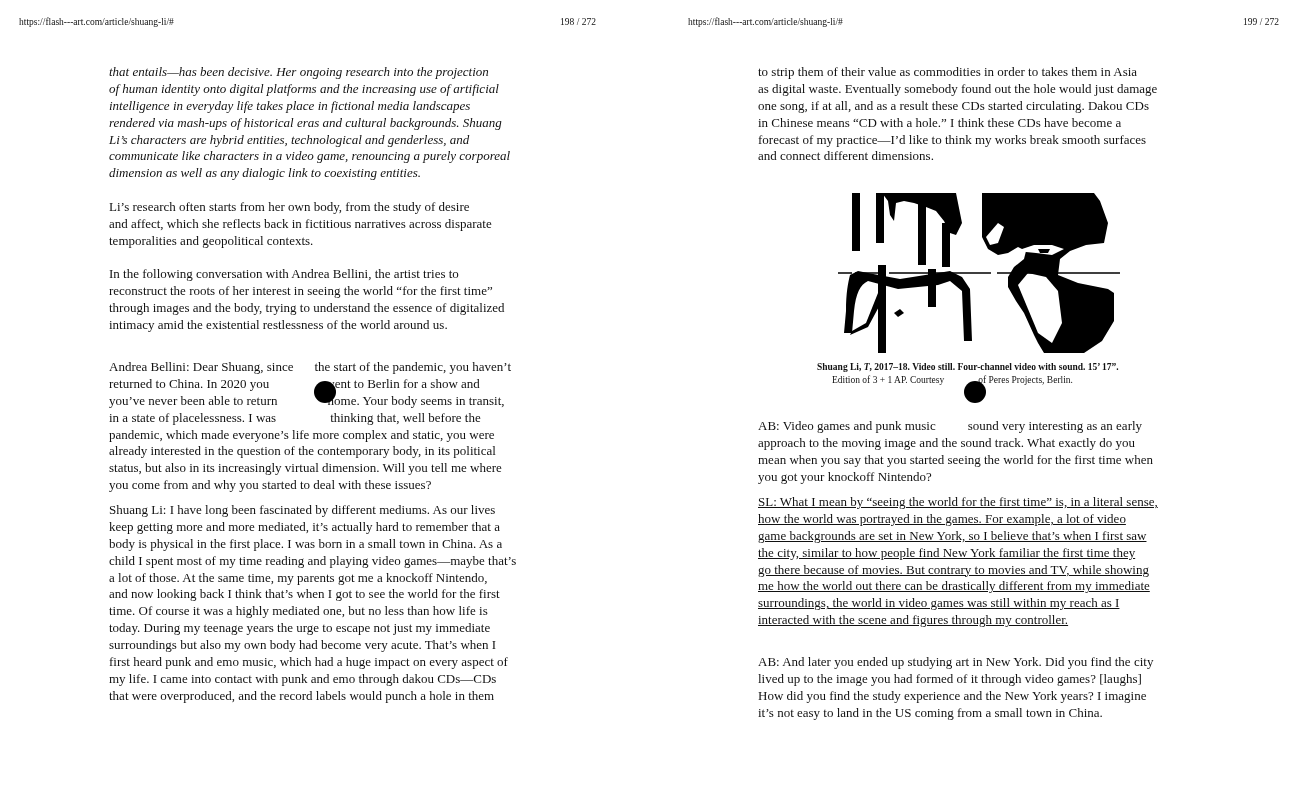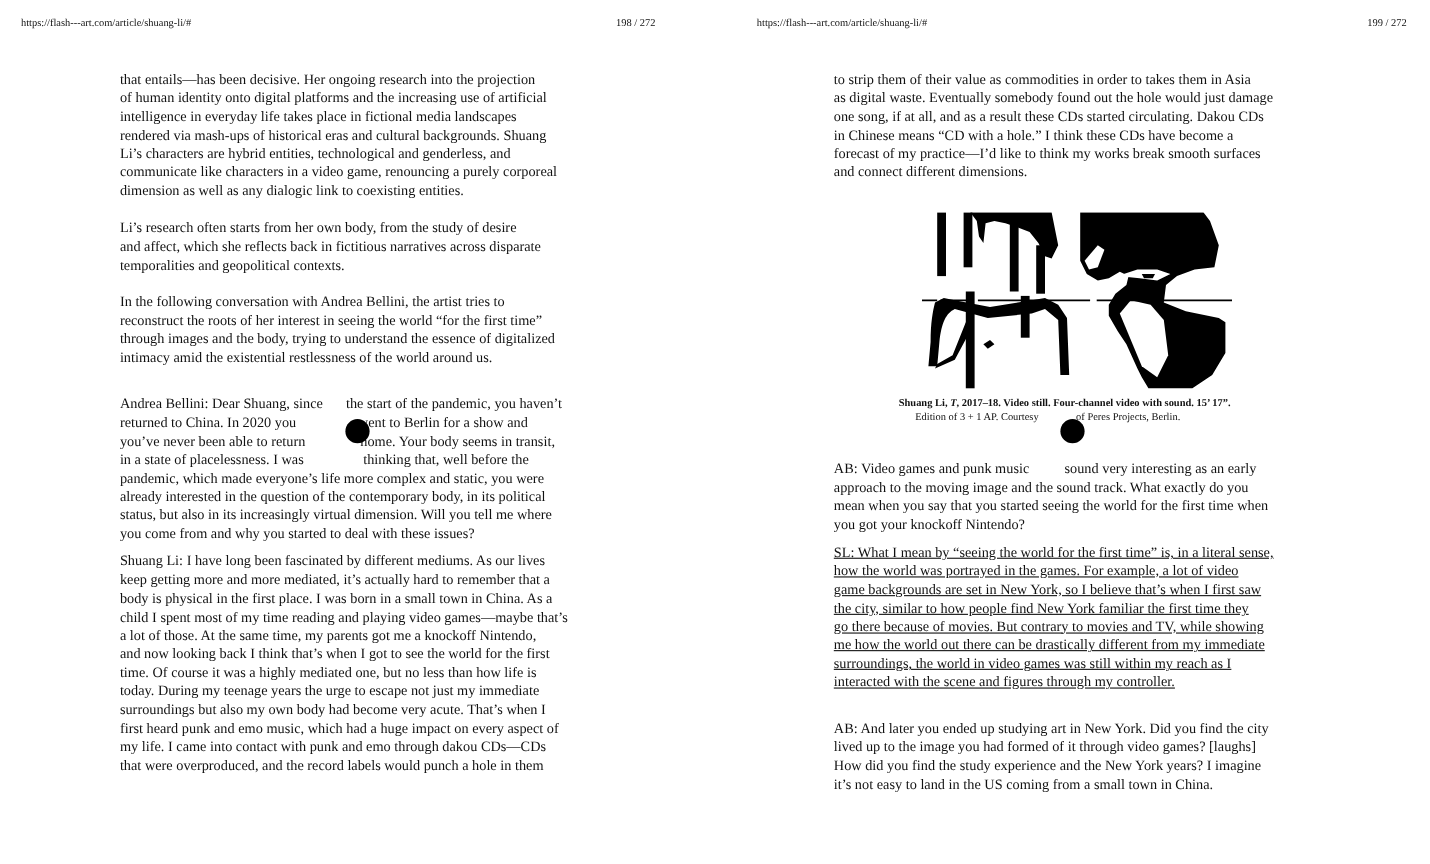--- a/index.html
+++ b/index.html
@@ -15,21 +15,21 @@
   </style>
 </head>
 <body>
 
 <div class="hdr" style="left:19px;">https://flash---art.com/article/shuang-li/#</div>
 <div class="hdr" style="left:560px;">198 / 272</div>
 
 <div class="hdr" style="left:688px;">https://flash---art.com/article/shuang-li/#</div>
 <div class="hdr" style="left:1243px;">199 / 272</div>
 
-<div class="para" style="left:109px; top:64px;">
+<div class="para" style="left:109px; top:64px;font-style:italic;">
   <span class="ln">that entails—has been decisive. Her ongoing research into the projection</span>
   <span class="ln">of human identity onto digital platforms and the increasing use of artificial</span>
   <span class="ln">intelligence in everyday life takes place in fictional media landscapes</span>
   <span class="ln">rendered via mash-ups of historical eras and cultural backgrounds. Shuang</span>
   <span class="ln">Li’s characters are hybrid entities, technological and genderless, and</span>
   <span class="ln">communicate like characters in a video game, renouncing a purely corporeal</span>
   <span class="ln">dimension as well as any dialogic link to coexisting entities.</span>
 </div>
 
 <div class="para" style="left:109px; top:199px;">

